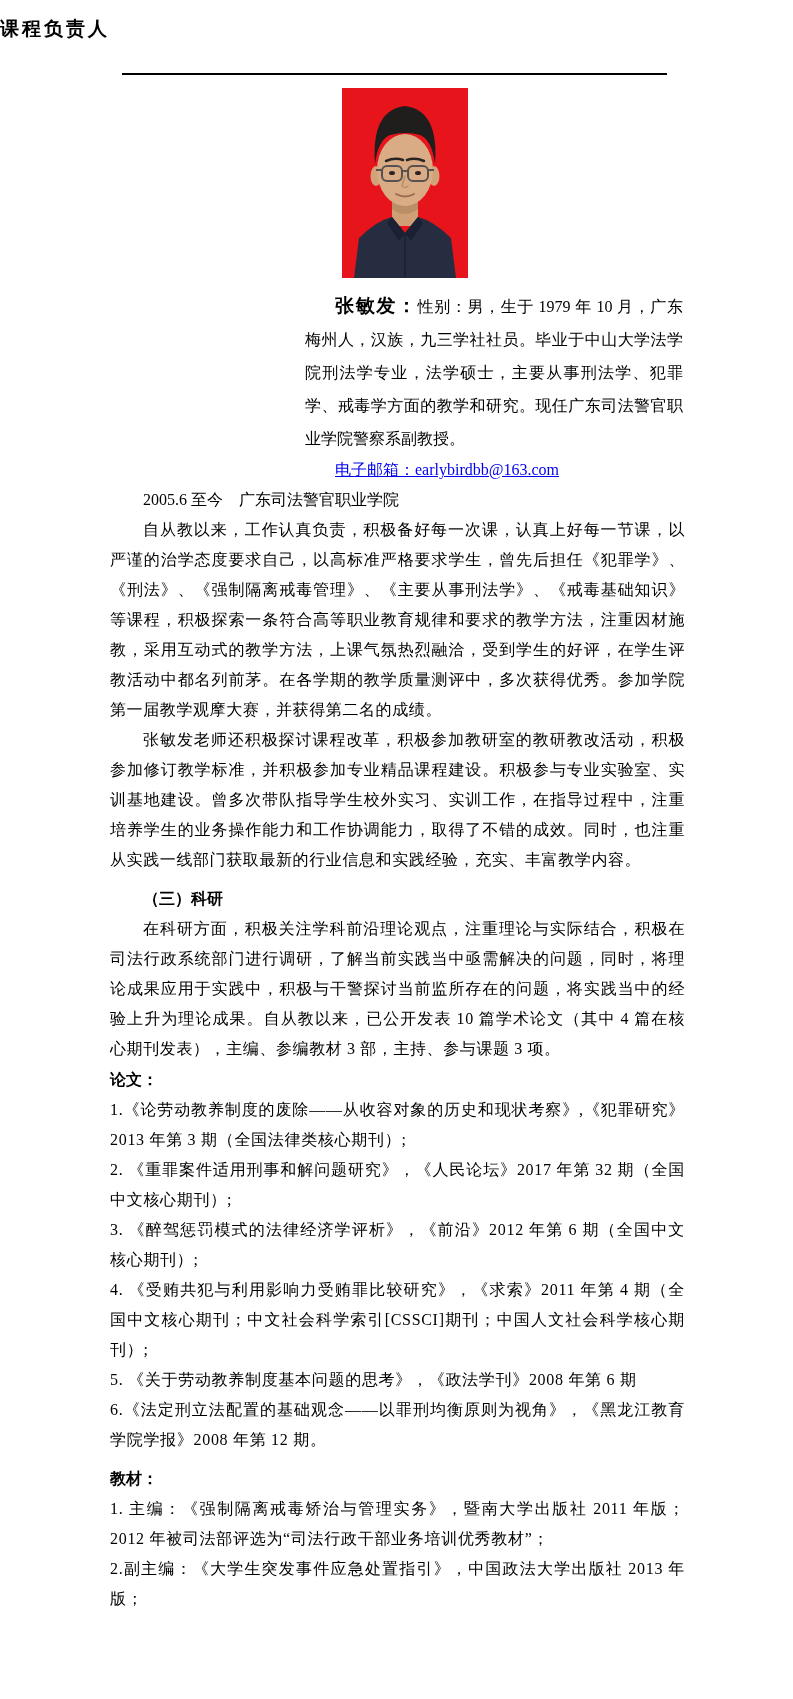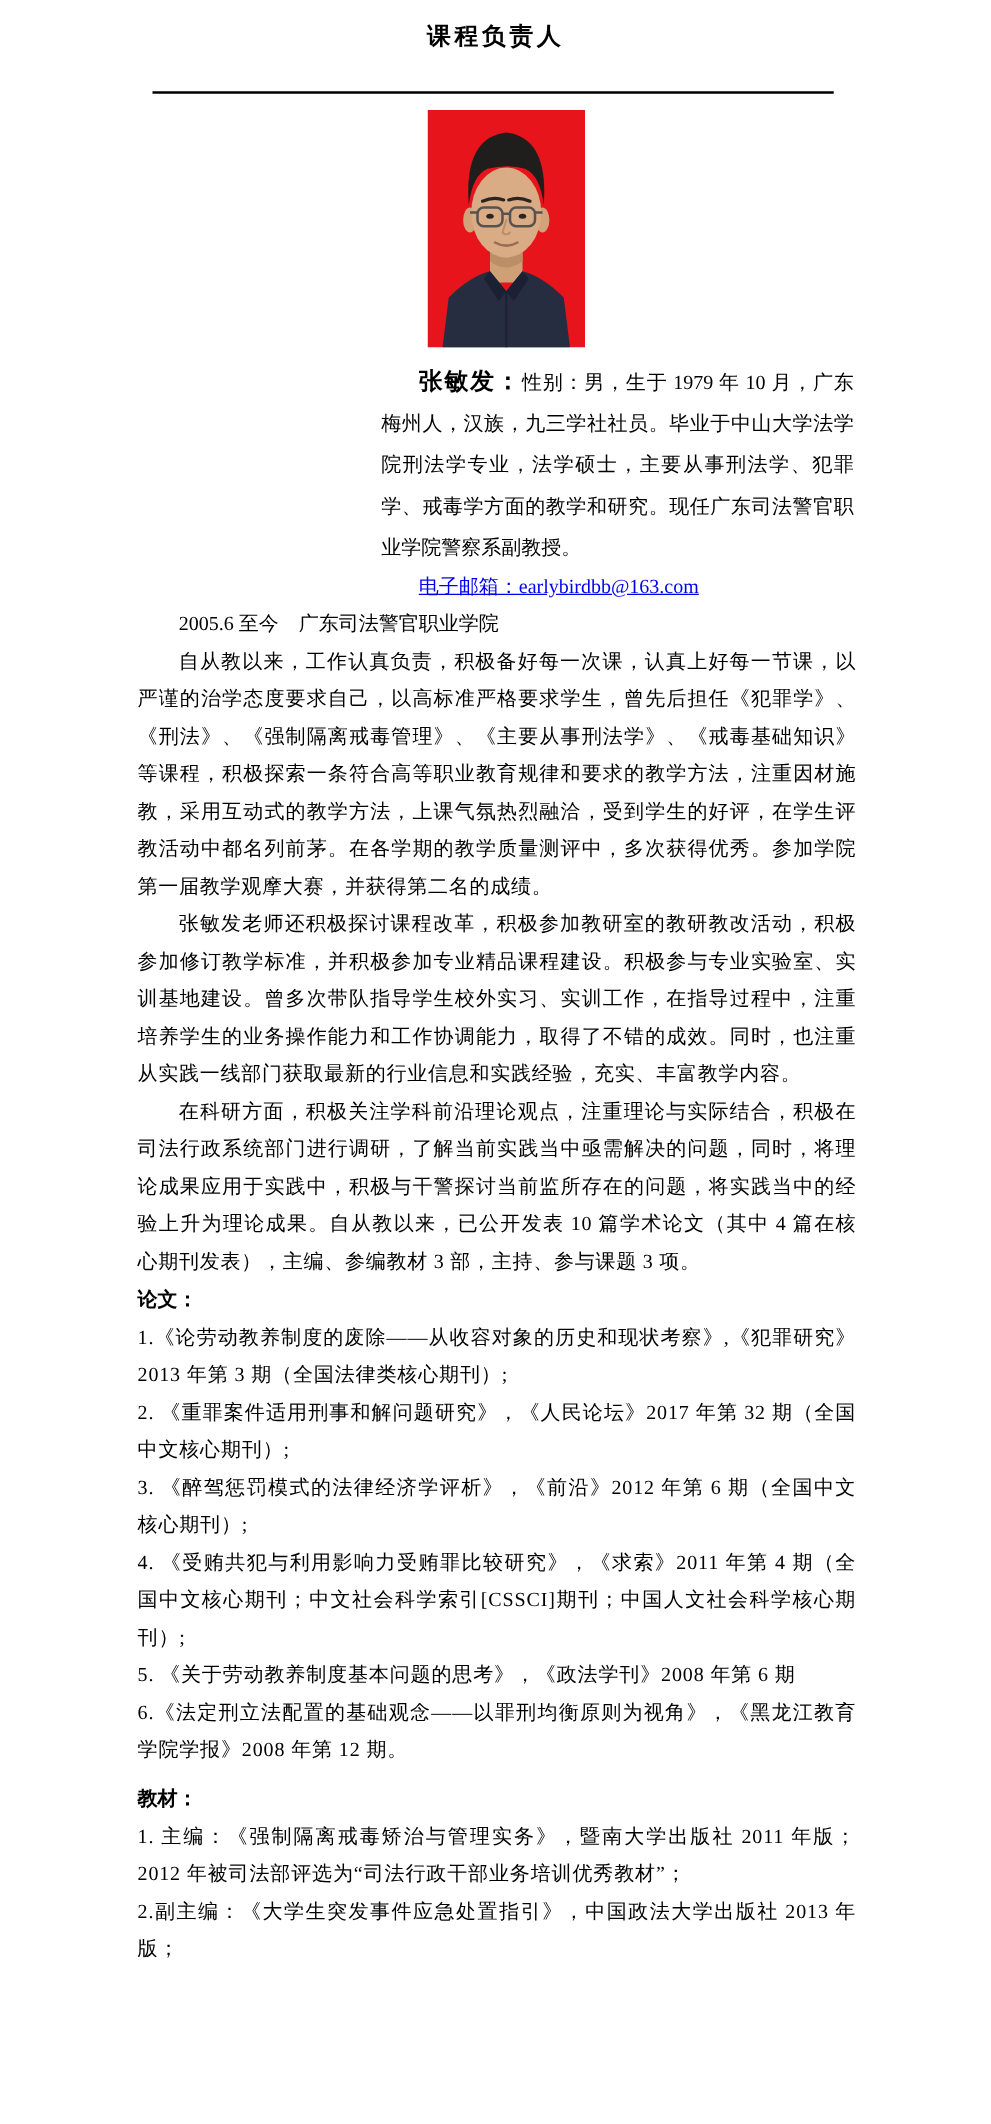--- a/index.html
+++ b/index.html
@@ -4,36 +4,36 @@
 <style>
   * { box-sizing: border-box; }
   html, body { margin: 0; padding: 0; }
   body {
     width: 793px; height: 1699px; overflow: hidden;
     background: #ffffff; color: #000000;
     font-family: "Liberation Serif", "DejaVu Serif", serif;
   }
   .page-title {
     margin: 0; padding-top: 16px;
-    text-align: center; font-size: 19px; font-weight: 700; letter-spacing: 3px;
+    text-align: left; font-size: 19px; font-weight: 700; letter-spacing: 3px;
   }
   .title-divider {
     height: 0; border-top: 2px solid #000;
     margin: 31px 126px 0 122px;
   }
   .portrait {
     display: block; width: 126px; height: 190px;
     margin: 13px 0 0 342px;
   }
   .bio {
     width: 378px; margin: 11px 110px 0 305px;
     font-size: 16px; line-height: 33px; text-align: justify; text-indent: 30px;
   }
   .bio .name { font-weight: 700; font-size: 19px; letter-spacing: 1px; }
-  .email-row { margin: 0 0 0 335px; line-height: 30px; font-size: 16px; }
+  .email-row { margin: 0 0 0 335px; line-height: 30px; font-size: 16px; text-decoration: underline; }
   .email-row a { color: #0000ee; text-decoration: underline; white-space: pre-wrap; }
   .content { margin: 0 108px 0 110px; font-size: 16px; }
   .sec-heading {
     margin: 8px 0 0 0; font-size: 16px; font-weight: 700;
     text-indent: 33px; line-height: 31px;
   }
   .entry-line { margin: 0; text-indent: 33px; line-height: 30px; white-space: pre-wrap; }
   .para {
     margin: 0; text-indent: 33px; text-align: justify;
     line-height: 30px; letter-spacing: 0.6px;
@@ -84,20 +84,21 @@
   <a href="#">电子邮箱：earlybirdbb@163.com</a>
 </div>
 
 <div class="content">
 
   <p class="entry-line">2005.6 至今　广东司法警官职业学院</p>
 
   <p class="para">自从教以来，工作认真负责，积极备好每一次课，认真上好每一节课，以严谨的治学态度要求自己，以高标准严格要求学生，曾先后担任《犯罪学》、《刑法》、《强制隔离戒毒管理》、《主要从事刑法学》、《戒毒基础知识》等课程，积极探索一条符合高等职业教育规律和要求的教学方法，注重因材施教，采用互动式的教学方法，上课气氛热烈融洽，受到学生的好评，在学生评教活动中都名列前茅。在各学期的教学质量测评中，多次获得优秀。参加学院第一届教学观摩大赛，并获得第二名的成绩。</p>
   <p class="para">张敏发老师还积极探讨课程改革，积极参加教研室的教研教改活动，积极参加修订教学标准，并积极参加专业精品课程建设。积极参与专业实验室、实训基地建设。曾多次带队指导学生校外实习、实训工作，在指导过程中，注重培养学生的业务操作能力和工作协调能力，取得了不错的成效。同时，也注重从实践一线部门获取最新的行业信息和实践经验，充实、丰富教学内容。</p>
 
+  <h2 class="sec-heading">（三）科研</h2>
   <p class="para">在科研方面，积极关注学科前沿理论观点，注重理论与实际结合，积极在司法行政系统部门进行调研，了解当前实践当中亟需解决的问题，同时，将理论成果应用于实践中，积极与干警探讨当前监所存在的问题，将实践当中的经验上升为理论成果。自从教以来，已公开发表 10 篇学术论文（其中 4 篇在核心期刊发表），主编、参编教材 3 部，主持、参与课题 3 项。</p>
 
 
   <h3 class="bold-label">论文：</h3>
   <p class="list-item">1.《论劳动教养制度的废除——从收容对象的历史和现状考察》,《犯罪研究》2013 年第 3 期（全国法律类核心期刊）;</p>
   <p class="list-item">2. 《重罪案件适用刑事和解问题研究》，《人民论坛》2017 年第 32 期（全国中文核心期刊）;</p>
   <p class="list-item">3. 《醉驾惩罚模式的法律经济学评析》，《前沿》2012 年第 6 期（全国中文核心期刊）;</p>
   <p class="list-item">4. 《受贿共犯与利用影响力受贿罪比较研究》，《求索》2011 年第 4 期（全国中文核心期刊；中文社会科学索引[CSSCI]期刊；中国人文社会科学核心期刊）;</p>
   <p class="list-item">5. 《关于劳动教养制度基本问题的思考》，《政法学刊》2008 年第 6 期</p>
   <p class="list-item">6.《法定刑立法配置的基础观念——以罪刑均衡原则为视角》，《黑龙江教育学院学报》2008 年第 12 期。</p>

